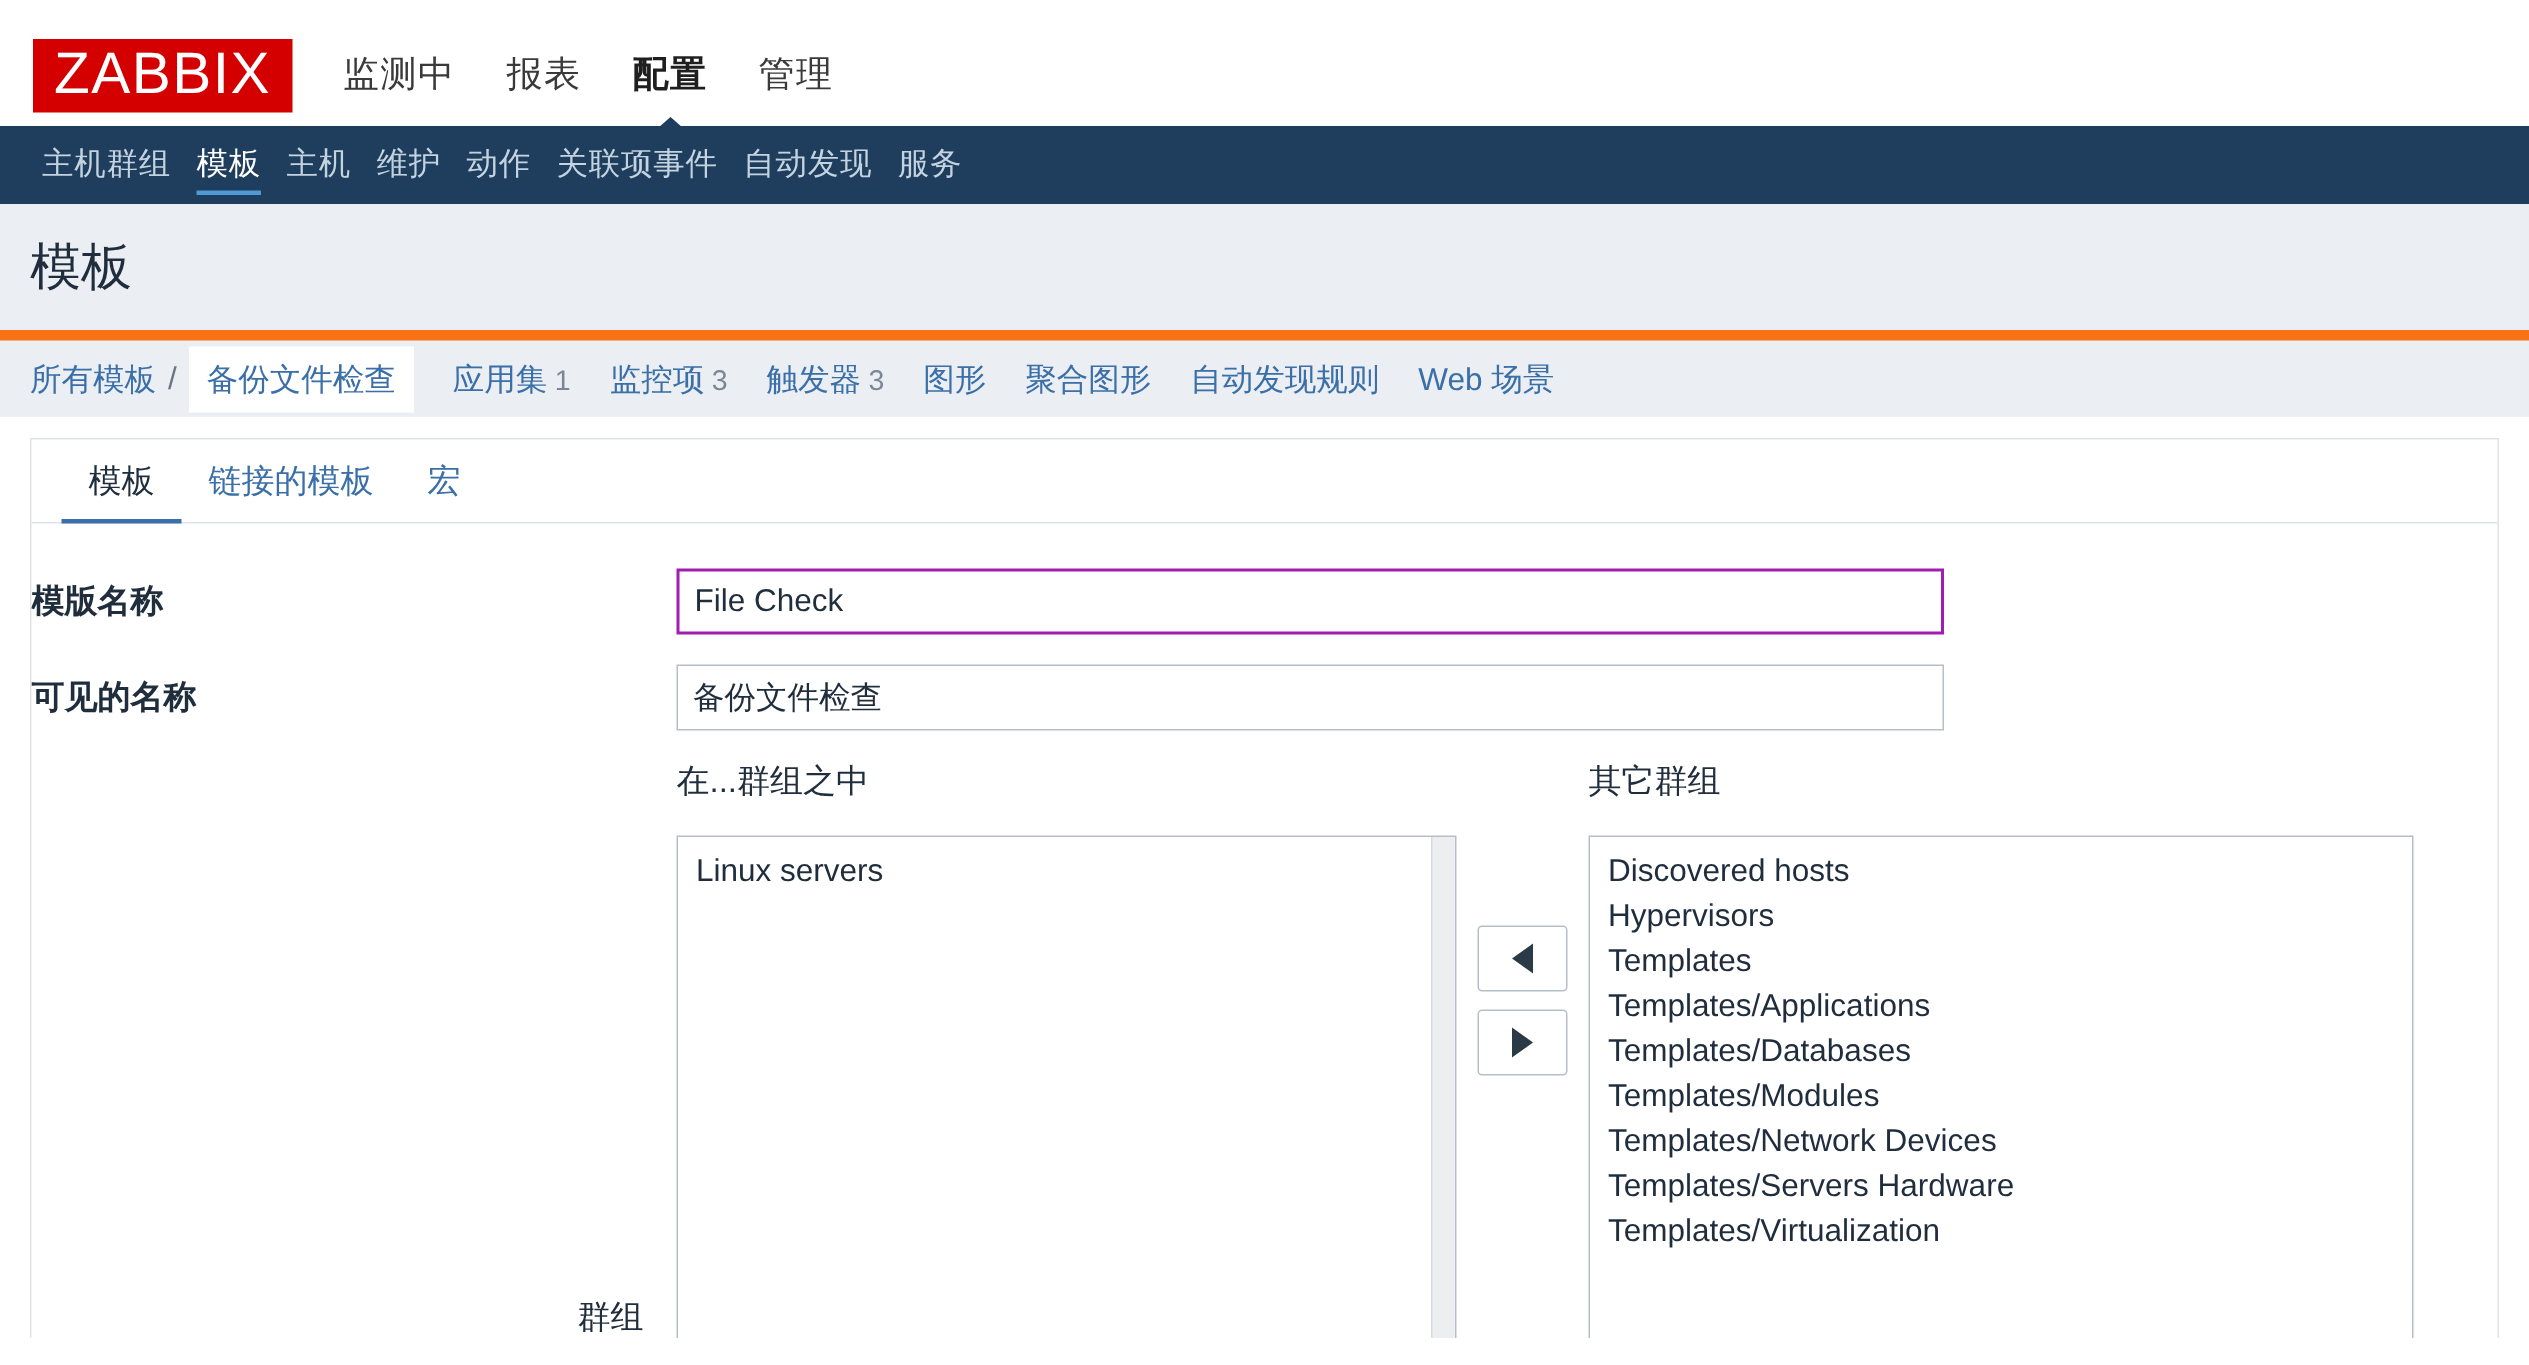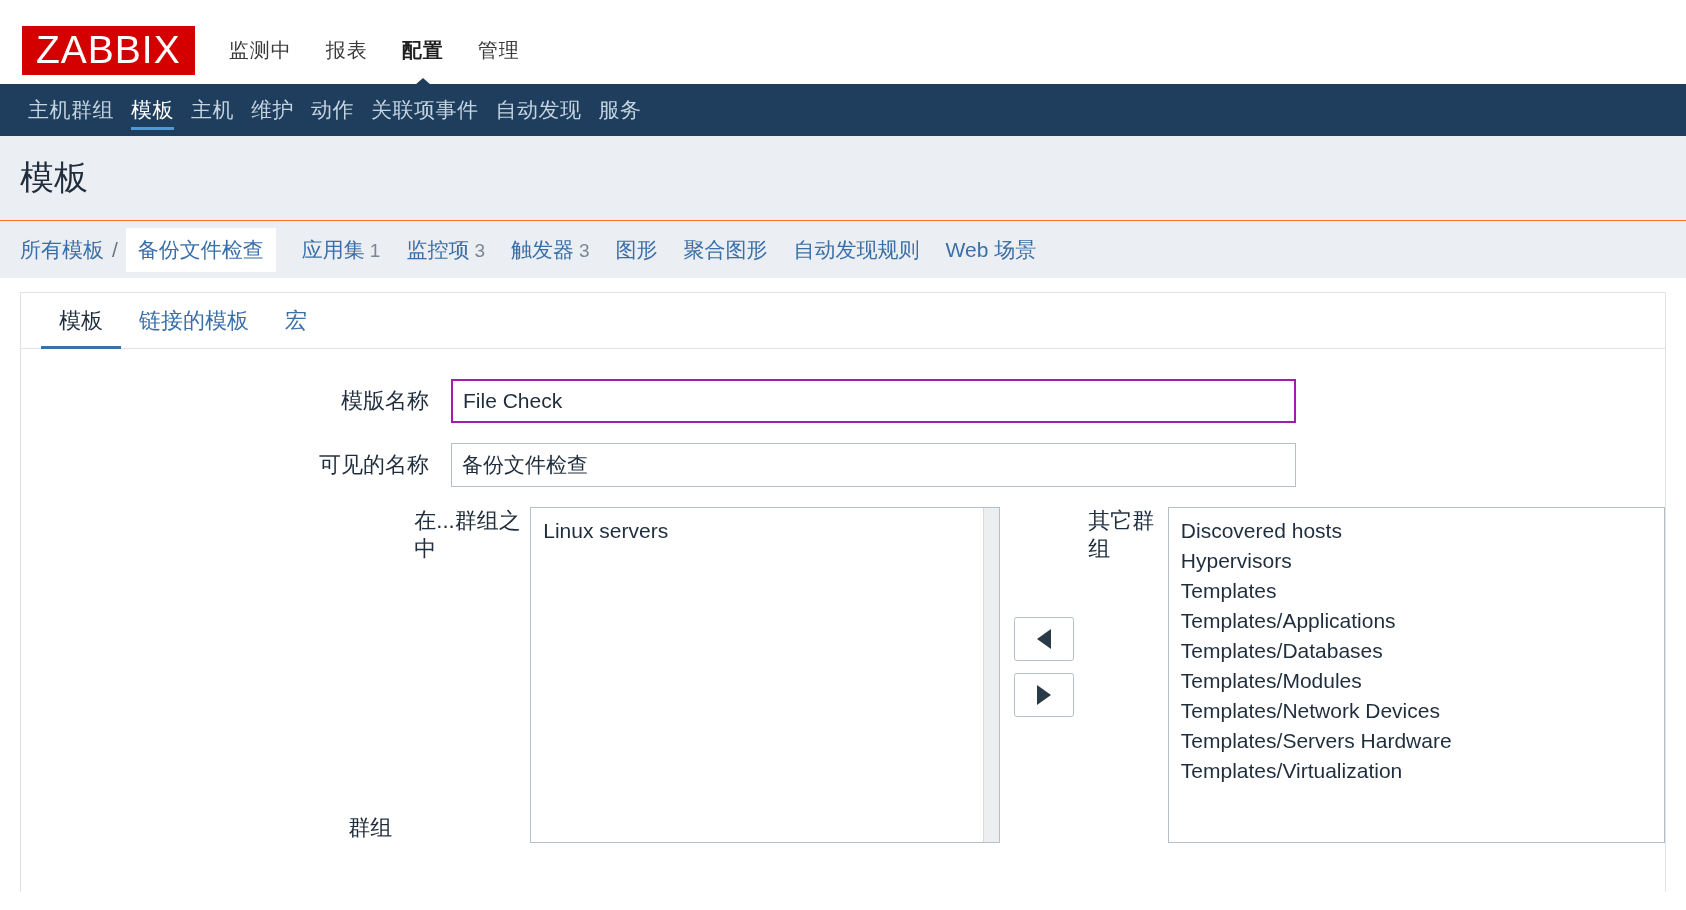--- a/index.html
+++ b/index.html
@@ -33,21 +33,21 @@
   }
   .mainnav {
     display: flex;
     align-items: center;
     margin-left: 34px;
     gap: 34px;
     position: relative;
     height: 84px;
   }
   .mainnav-item {
-    font-size: 20px;
+    font-size: 24px;
     color: #3a3a3a;
     letter-spacing: 1px;
     cursor: pointer;
     line-height: 84px;
     position: relative;
   }
   .mainnav-item.selected {
     font-weight: bold;
     color: #1f1f1f;
   }
@@ -101,21 +101,21 @@
     margin: 0;
     font-size: 34px;
     font-weight: 400;
     color: #1f2d3d;
   }
 
   
   .objstrip {
     height: 58px;
     background: #ebeef2;
-    border-top: 1px solid #f97316;
+    border-top: 7px solid #f97316;
     display: flex;
     align-items: center;
     padding-left: 20px;
     gap: 0;
   }
   .crumb-link {
     font-size: 21px;
     color: #3a6fa8;
     cursor: pointer;
   }
@@ -181,25 +181,25 @@
 
   .formbody { padding: 30px 0 0 0; }
 
   .frow {
     display: flex;
     align-items: flex-start;
     margin-bottom: 20px;
   }
   .flabel {
     width: 430px;
-    text-align: right;
     padding-right: 22px;
     font-size: 22px;
     color: #1f2d3d;
     line-height: 44px;
+    font-weight: bold;
   }
   .finput {
     width: 845px;
     height: 44px;
     border: 1px solid #b6bfc8;
     font-size: 21px;
     color: #1f2d3d;
     padding: 0 10px;
     font-family: "Liberation Sans", "DejaVu Sans", sans-serif;
     background: #ffffff;
@@ -216,21 +216,21 @@
     text-align: right;
     padding-right: 22px;
     font-size: 22px;
     color: #1f2d3d;
     line-height: 30px;
   }
   .dual {
     display: flex;
     align-items: flex-start;
   }
-  .dualcol { display: flex; flex-direction: row; }
+  .dualcol { display: flex; flex-direction: column; }
   .dual-head {
     font-size: 22px;
     color: #1f2d3d;
     margin-bottom: 22px;
     line-height: 28px;
   }
   .listbox {
     width: 520px;
     height: 336px;
     border: 1px solid #b6bfc8;

